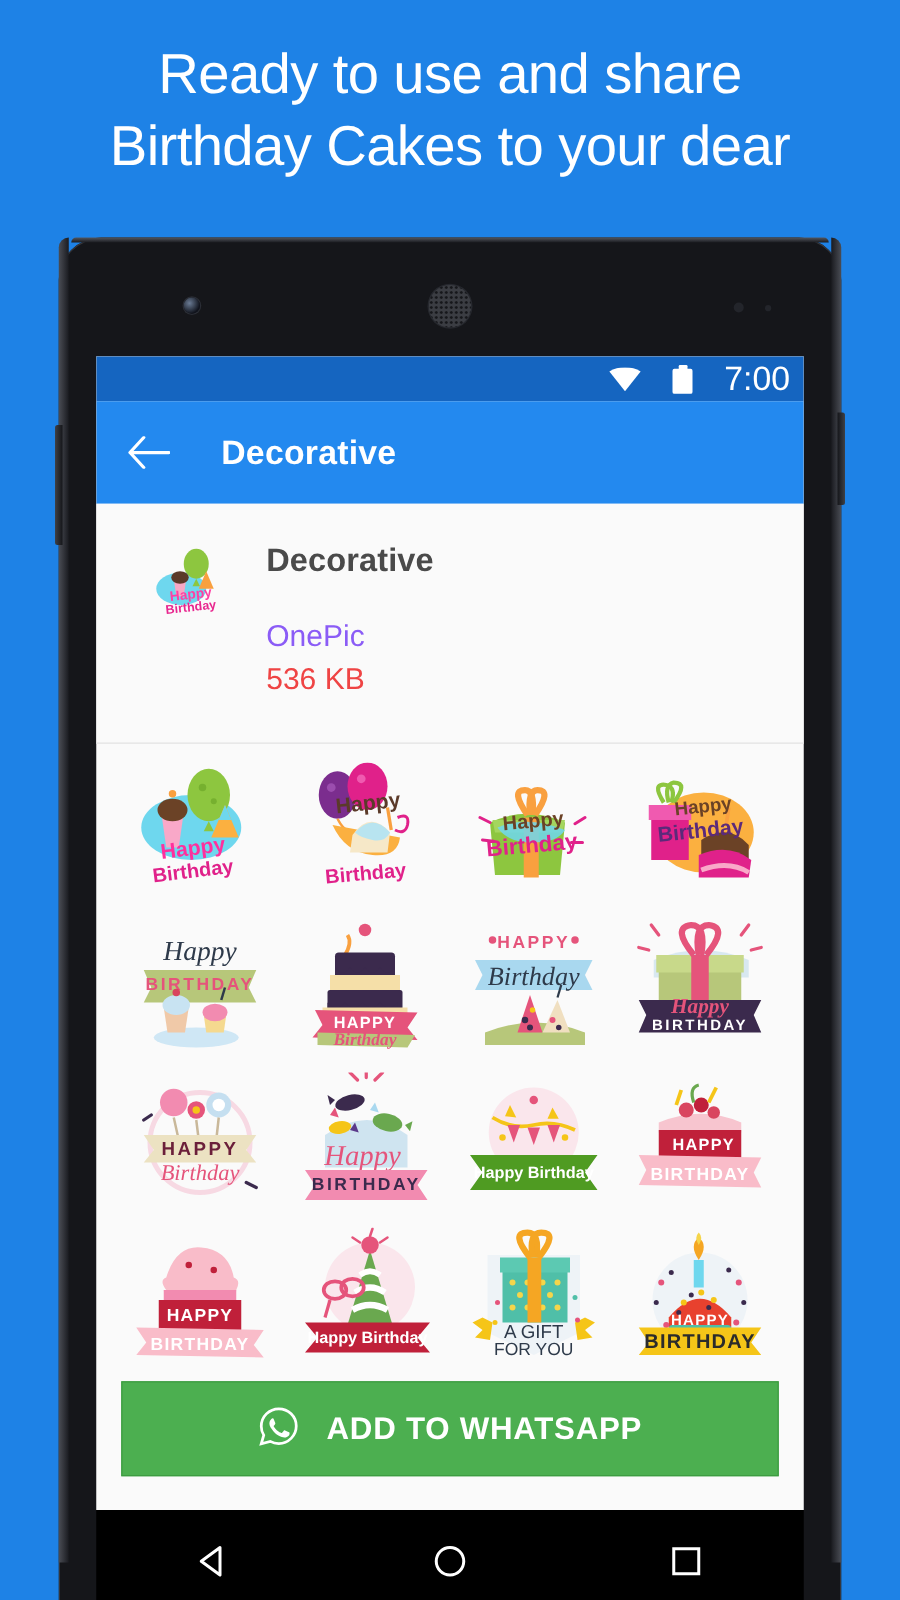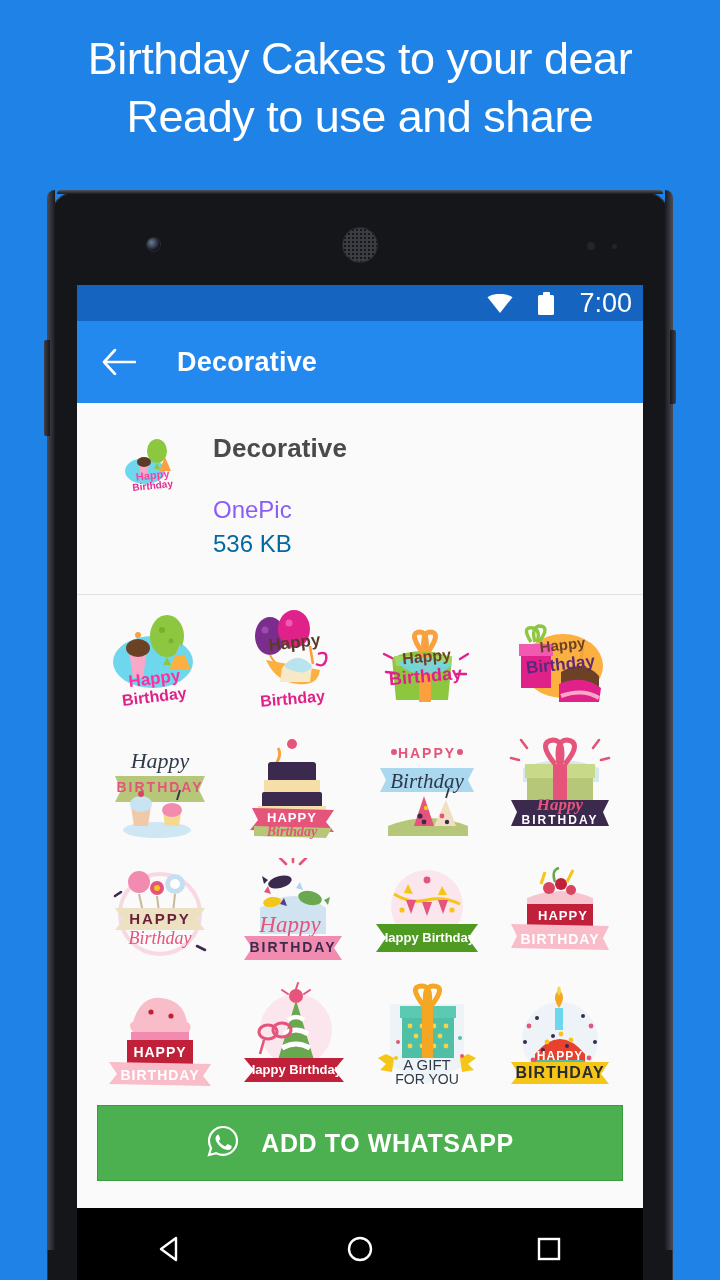--- a/index.html
+++ b/index.html
@@ -89,21 +89,21 @@
     background:#fafafa; padding:22px 0 26px 0; border-bottom:1px solid #e2e2e2;
     display:flex; position:relative; height:192px;
   }
   .pack-thumb {
     width:64px; height:64px; margin-left:46px; margin-top:8px; flex:none;
     position:relative;
   }
   .pack-meta { margin-left:26px; padding-top:8px; }
   .pack-name { font-size:26px; font-weight:bold; color:#4a4a4a; letter-spacing:0.1px; }
   .pack-pub { font-size:24px; color:#8b5cf6; margin-top:32px; }
-  .pack-size { font-size:24px; color:#0369a1; margin-top:6px; }
+  .pack-size { font-size:24px; color:#ef4444; margin-top:6px; }
 
   
   .grid {
     display:grid; grid-template-columns:repeat(4,1fr);
     padding:8px 16px 0 16px;
   }
   .cell {
     height:124px; display:flex; align-items:center; justify-content:center;
     cursor:pointer;
   }
@@ -122,22 +122,22 @@
   .navbar {
     position:absolute; left:30px; top:1018px; width:566px; height:82px;
     background:#000; display:flex; align-items:center; justify-content:space-around;
   }
   .navbtn { width:70px; height:46px; display:flex; align-items:center; justify-content:center; cursor:pointer; }
 </style>
 </head>
 <body>
 
 <div class="promo">
+  <div>Ready to use and share</div>
   <div>Birthday Cakes to your dear</div>
-  <div>Ready to use and share</div>
 </div>
 
 <div class="phone">
   <div class="phone-glossL"></div>
   <div class="phone-glossR"></div>
   <div class="phone-topgloss"></div>
   <div class="btn-volume"></div>
   <div class="btn-power"></div>
   <div class="cam"></div>
   <div class="speaker"></div>

